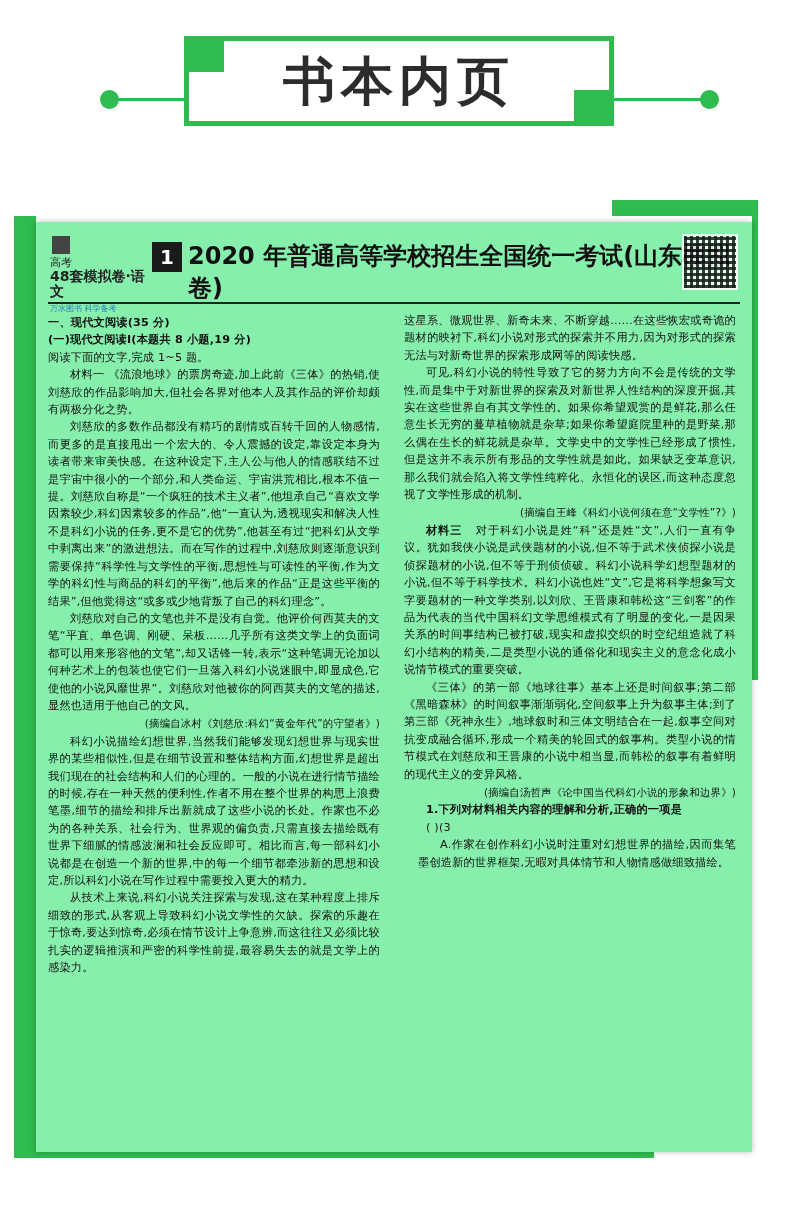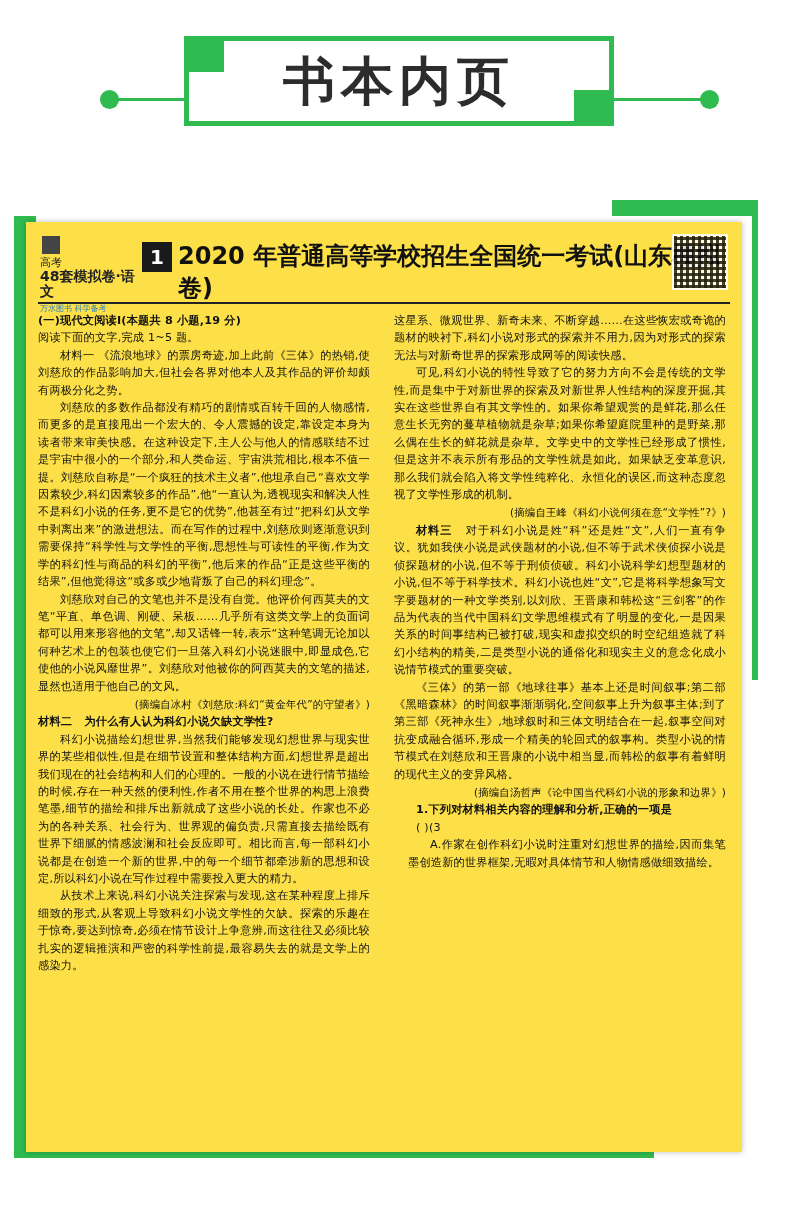--- a/index.html
+++ b/index.html
@@ -84,23 +84,23 @@
   .sheet-accent-topright {
     position: absolute;
     left: 612px; top: 200px;
     width: 140px; height: 16px;
     background: #2fbb4f;
   }
 
   
   .sheet {
     position: absolute;
-    left: 26px; top: 222px;
+    left: 36px; top: 222px;
     width: 716px; height: 930px;
-    background: #fde047;
+    background: #86efac;
     box-shadow: 0 0 6px rgba(0,0,0,0.25);
     overflow: hidden;
   }
 
   
   .sheet-header {
     position: relative;
     height: 72px;
     border-bottom: 2px solid #222;
     margin: 10px 12px 0 12px;
@@ -253,32 +253,29 @@
       </div>
       <div class="exam-num">1</div>
       <div class="exam-title">2020 年普通高等学校招生全国统一考试(山东模拟卷)</div>
       <div class="qr"></div>
     </div>
 
     <div class="columns">
       <div class="col-divider"></div>
 
       <div class="col col-left">
+        <p class="t head">一、现代文阅读(35 分)</p>
         <p class="t sub">(一)现代文阅读Ⅰ(本题共 8 小题,19 分)</p>
         <p class="t noind">阅读下面的文字,完成 1~5 题。</p>
 
         <p class="t mat">材料一 《流浪地球》的票房奇迹,加上此前《三体》的热销,使刘慈欣的作品影响加大,但社会各界对他本人及其作品的评价却颇有两极分化之势。</p>
         <p class="t">刘慈欣的多数作品都没有精巧的剧情或百转千回的人物感情,而更多的是直接甩出一个宏大的、令人震撼的设定,靠设定本身为读者带来审美快感。在这种设定下,主人公与他人的情感联结不过是宇宙中很小的一个部分,和人类命运、宇宙洪荒相比,根本不值一提。刘慈欣自称是“一个疯狂的技术主义者”,他坦承自己“喜欢文学因素较少,科幻因素较多的作品”,他“一直认为,透视现实和解决人性不是科幻小说的任务,更不是它的优势”,他甚至有过“把科幻从文学中剥离出来”的激进想法。而在写作的过程中,刘慈欣则逐渐意识到需要保持“科学性与文学性的平衡,思想性与可读性的平衡,作为文学的科幻性与商品的科幻的平衡”,他后来的作品“正是这些平衡的结果”,但他觉得这“或多或少地背叛了自己的科幻理念”。</p>
         <p class="t">刘慈欣对自己的文笔也并不是没有自觉。他评价何西莫夫的文笔“平直、单色调、刚硬、呆板……几乎所有这类文学上的负面词都可以用来形容他的文笔”,却又话锋一转,表示“这种笔调无论加以何种艺术上的包装也使它们一旦落入科幻小说迷眼中,即显成色,它使他的小说风靡世界”。刘慈欣对他被你的阿西莫夫的文笔的描述,显然也适用于他自己的文风。</p>
         <p class="t src">(摘编自冰村《刘慈欣:科幻“黄金年代”的守望者》)</p>
 
-        <p class="t sub">
-          <span>材料二</span>
-          &nbsp;&nbsp;<span>为什么有人认为科幻小说欠缺文学性?</span>
-        </p>
         <p class="t">科幻小说描绘幻想世界,当然我们能够发现幻想世界与现实世界的某些相似性,但是在细节设置和整体结构方面,幻想世界是超出我们现在的社会结构和人们的心理的。一般的小说在进行情节描绘的时候,存在一种天然的便利性,作者不用在整个世界的构思上浪费笔墨,细节的描绘和排斥出新就成了这些小说的长处。作家也不必为的各种关系、社会行为、世界观的偏负责,只需直接去描绘既有世界下细腻的情感波澜和社会反应即可。相比而言,每一部科幻小说都是在创造一个新的世界,中的每一个细节都牵涉新的思想和设定,所以科幻小说在写作过程中需要投入更大的精力。</p>
         <p class="t">从技术上来说,科幻小说关注探索与发现,这在某种程度上排斥细致的形式,从客观上导致科幻小说文学性的欠缺。探索的乐趣在于惊奇,要达到惊奇,必须在情节设计上争意辨,而这往往又必须比较扎实的逻辑推演和严密的科学性前提,最容易失去的就是文学上的感染力。</p>
       </div>
 
       <div class="col col-right">
         <p class="t noind">这星系、微观世界、新奇未来、不断穿越……在这些恢宏或奇诡的题材的映衬下,科幻小说对形式的探索并不用力,因为对形式的探索无法与对新奇世界的探索形成网等的阅读快感。</p>
         <p class="t">可见,科幻小说的特性导致了它的努力方向不会是传统的文学性,而是集中于对新世界的探索及对新世界人性结构的深度开掘,其实在这些世界自有其文学性的。如果你希望观赏的是鲜花,那么任意生长无穷的蔓草植物就是杂草;如果你希望庭院里种的是野菜,那么偶在生长的鲜花就是杂草。文学史中的文学性已经形成了惯性,但是这并不表示所有形品的文学性就是如此。如果缺乏变革意识,那么我们就会陷入将文学性纯粹化、永恒化的误区,而这种态度忽视了文学性形成的机制。</p>
         <p class="t src">(摘编自王峰《科幻小说何须在意“文学性”?》)</p>
 
         <p class="t mat">

